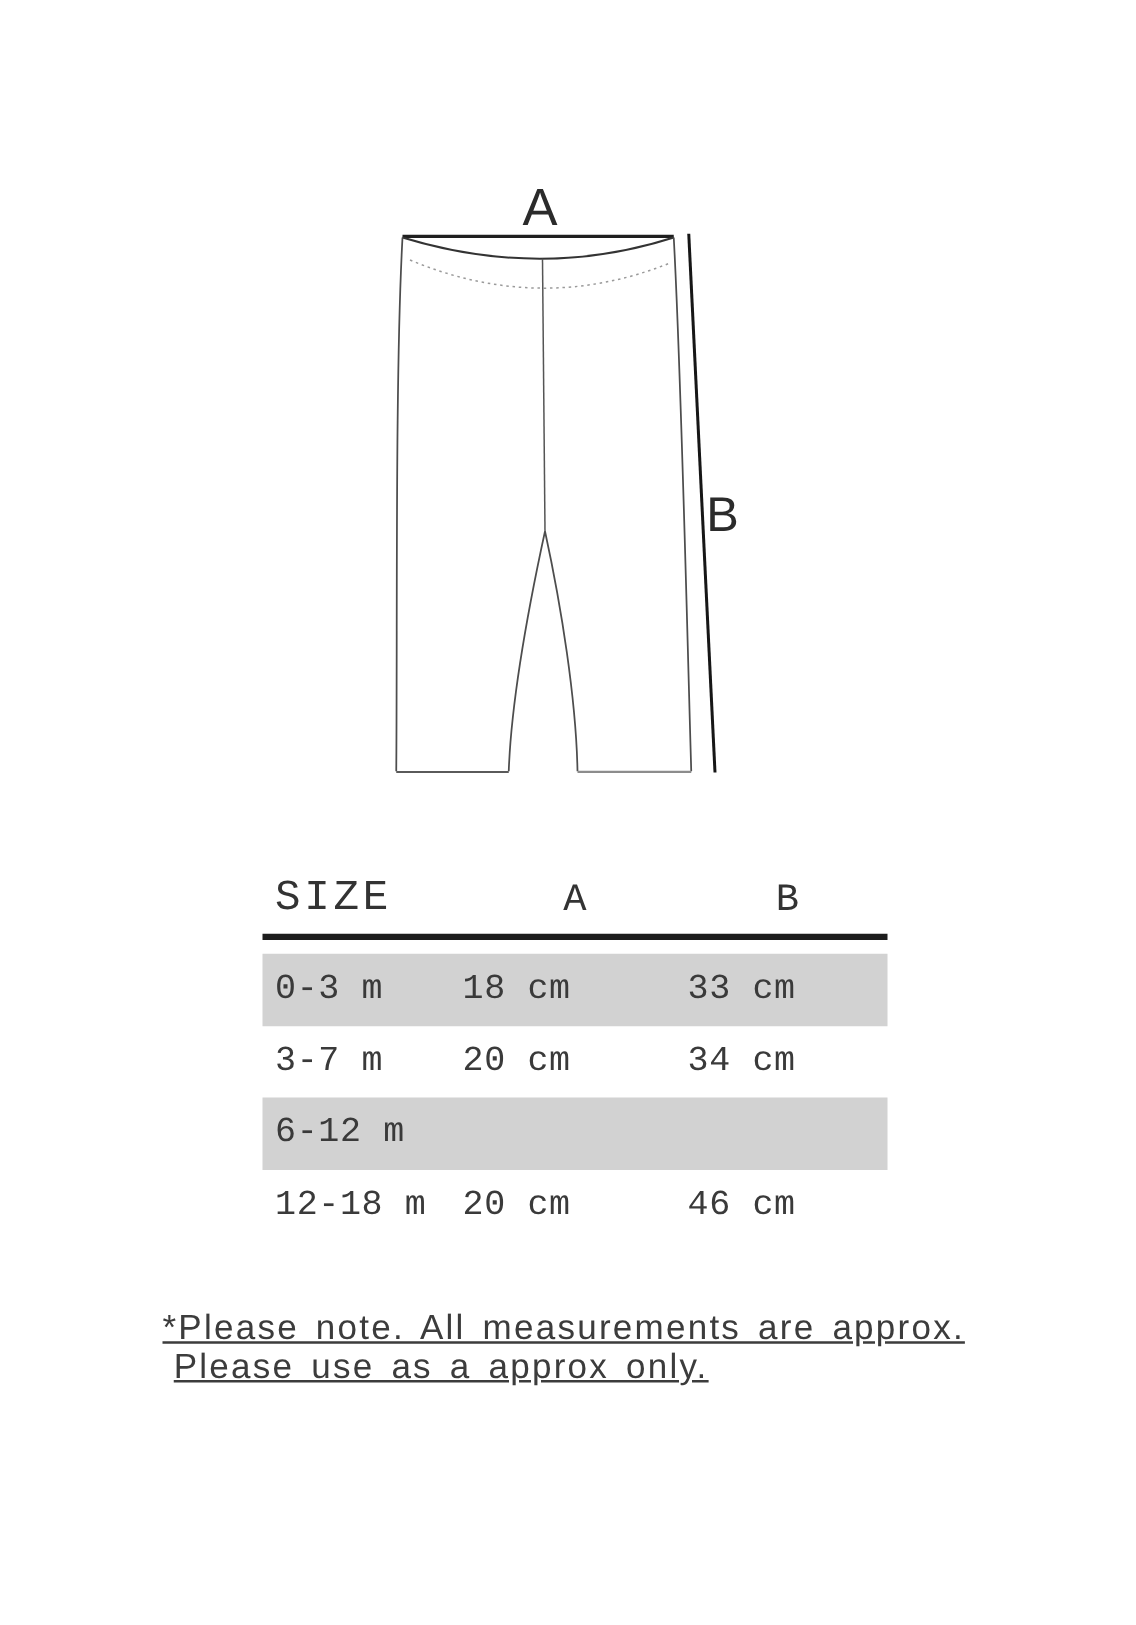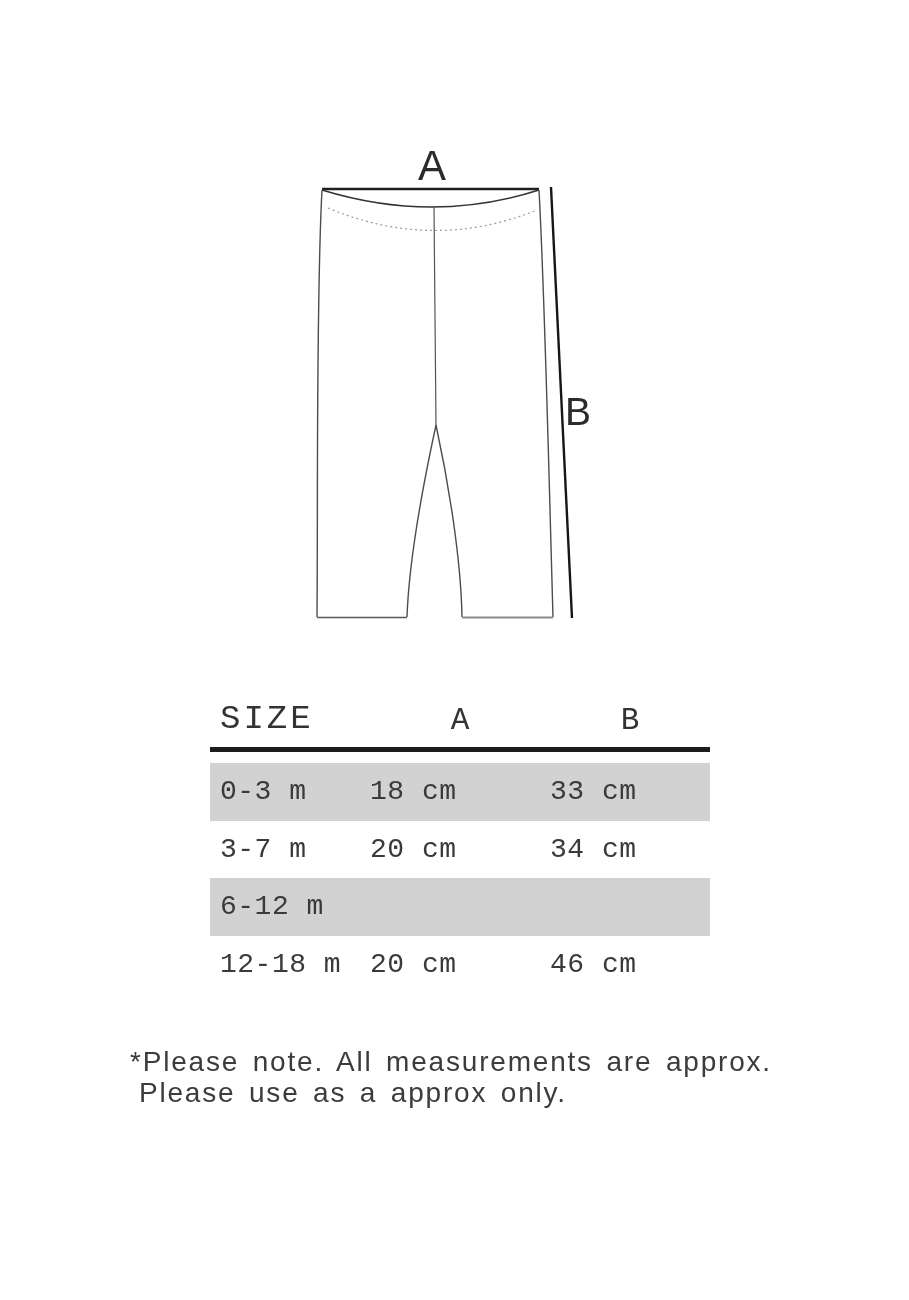--- a/index.html
+++ b/index.html
@@ -92,20 +92,21 @@
   .note {
     position: absolute;
     left: 130px;
     top: 1047px;
     font-size: 28px;
     line-height: 30.5px;
     letter-spacing: 1.8px;
     word-spacing: 4px;
     color: #3c3c3c;
     white-space: nowrap;
+    text-decoration: underline;
   }
   .note .line2 {
     padding-left: 9px;
   }
 </style>
 </head>
 <body>
 
 <div class="canvas">
 

